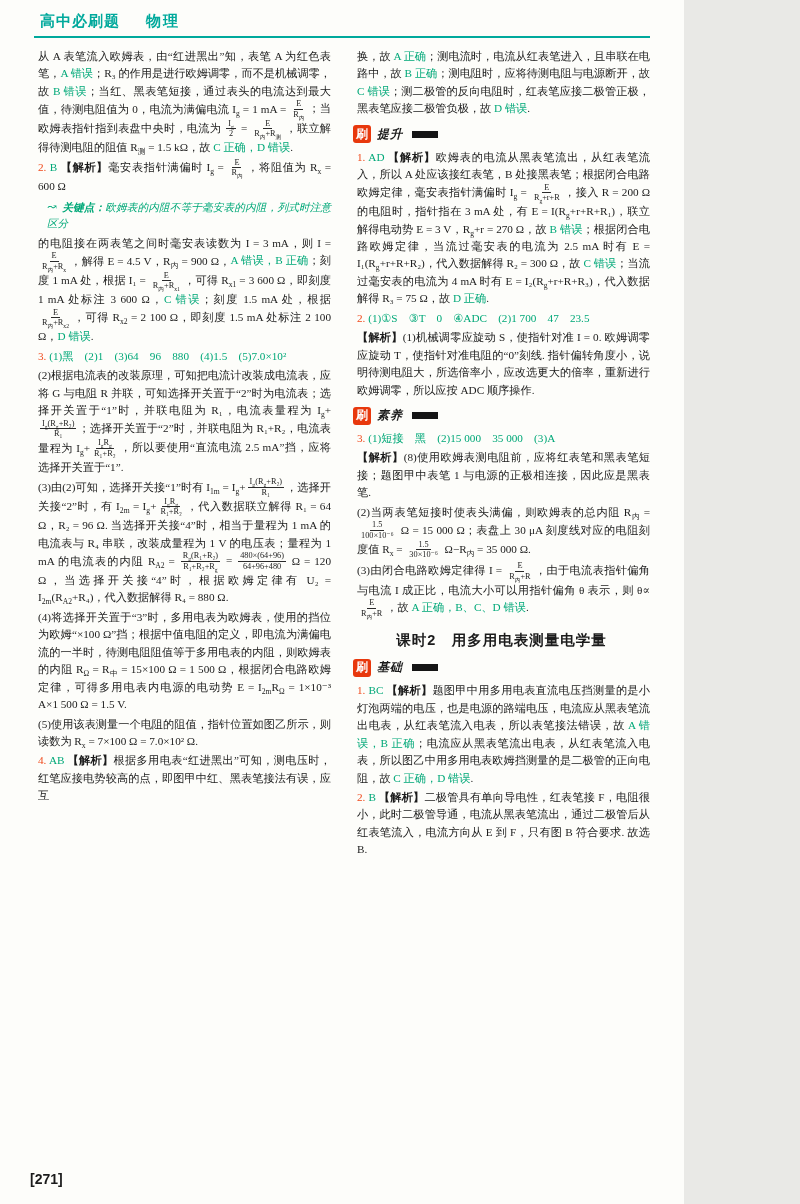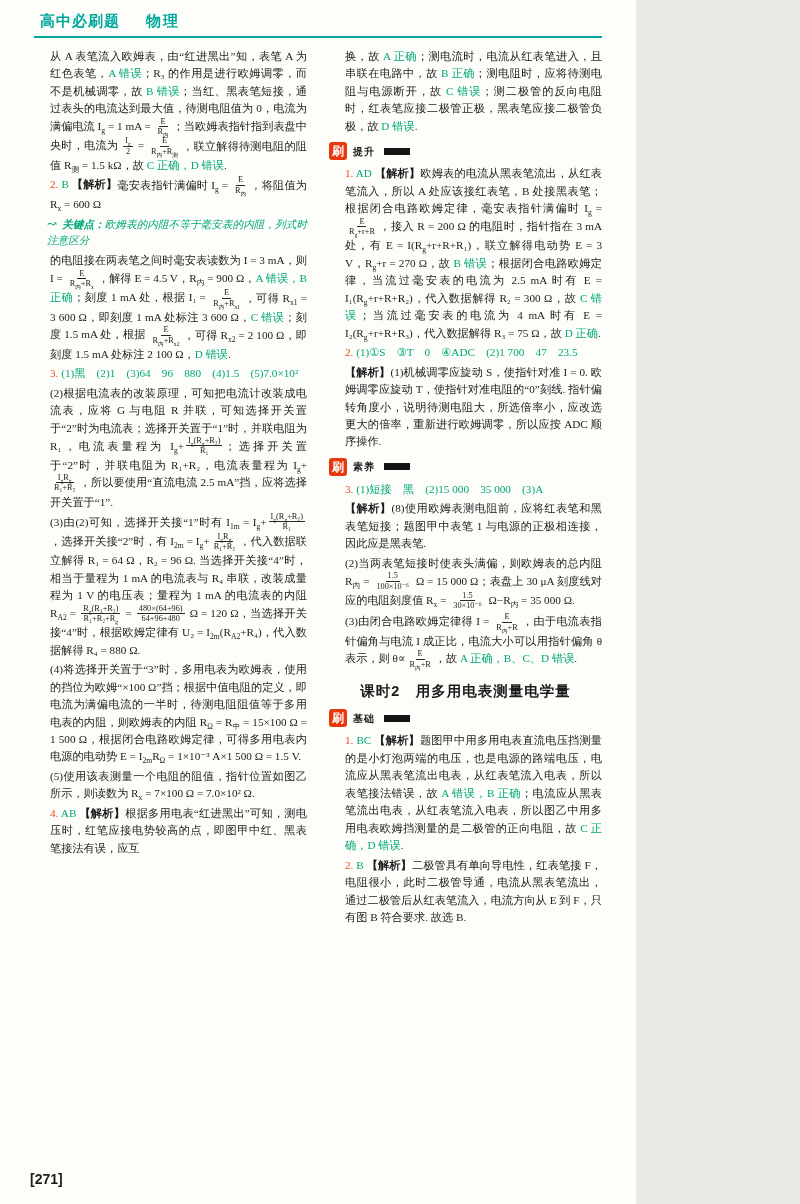--- a/index.html
+++ b/index.html
@@ -1,38 +1,38 @@
 <!DOCTYPE html>
 <html style="--teal: #00a99c; --green: #00a878; --red: #f04a1c; --badge: #e8380d;"><head>
 <meta charset="utf-8">
 <style>
   html,body{margin:0;padding:0;background:#e9e9e6;}
-  .page{position:relative;width:636px;height:1204px;box-sizing:border-box;
+  .page{position:relative;width:684px;height:1204px;box-sizing:border-box;
         background:#fdfdfa;padding:12px 34px 10px 34px;
         font-family:"Liberation Serif","DejaVu Serif",serif;color:#1b1b1b;overflow:hidden;}
   header.pagehead{display:flex;align-items:baseline;gap:26px;padding-left:6px;}
   .series{font-weight:bold;font-size:15px;color:var(--teal,#00a99c);letter-spacing:1px;}
   .subject{font-weight:bold;font-size:15px;color:var(--teal,#00a99c);letter-spacing:2px;}
   .rule{height:2px;background:var(--teal,#00a99c);margin:5px 0 10px 0;}
   .columns{display:flex;gap:22px;}
   .col{flex:1;min-width:0;font-size:11.2px;line-height:1.56;text-align:justify;}
-  .para{margin:0 0 2px 16px;}
+  .para{margin:0 0 2px 4px;}
   .c-green{color:var(--green,#00a878);}
   .c-red{color:var(--red,#f04a1c);}
   .c-bold{font-weight:bold;}
   sub{font-size:.68em;line-height:0;}
   .frac{display:inline-flex;flex-direction:column;align-items:center;vertical-align:middle;
         font-size:.74em;line-height:1.12;margin:0 2px;transform:translateY(-1px);}
   .fn{border-bottom:1px solid #2a2a2a;padding:0 2px;}
   .fd{padding:0 2px;}
   .badge{display:flex;align-items:center;gap:6px;margin:7px 0 5px 0;}
   .badge-icon{width:18px;height:18px;background:var(--badge,#e8380d);color:#fff;font-weight:bold;
         font-size:12px;display:flex;align-items:center;justify-content:center;border-radius:3px;
         font-family:"Liberation Sans",sans-serif;}
-  .badge-label{font-weight:bold;font-size:10px;font-family:"Liberation Sans",sans-serif;letter-spacing:1px;}
+  .badge-label{font-weight:bold;font-size:12px;font-family:"Liberation Sans",sans-serif;letter-spacing:1px;font-style:italic;}
   .badge-bar{width:26px;height:7px;background:#151515;margin-left:3px;}
   .note{color:var(--green,#00a878);font-size:10.6px;font-style:italic;margin:2px 0 3px 13px;line-height:1.5;}
   .note-arrow{font-style:normal;margin-right:5px;font-size:12px;}
   .note-label{font-weight:bold;}
   .lesson-heading{font-size:14.5px;font-weight:bold;text-align:center;margin:10px 0 6px 0;
         font-family:"Liberation Sans",sans-serif;letter-spacing:1px;}
   footer.pagefoot{position:absolute;left:30px;bottom:16px;}
   .pageno{font-weight:bold;font-size:14px;font-family:"Liberation Sans",sans-serif;}
 </style>
 </head>

